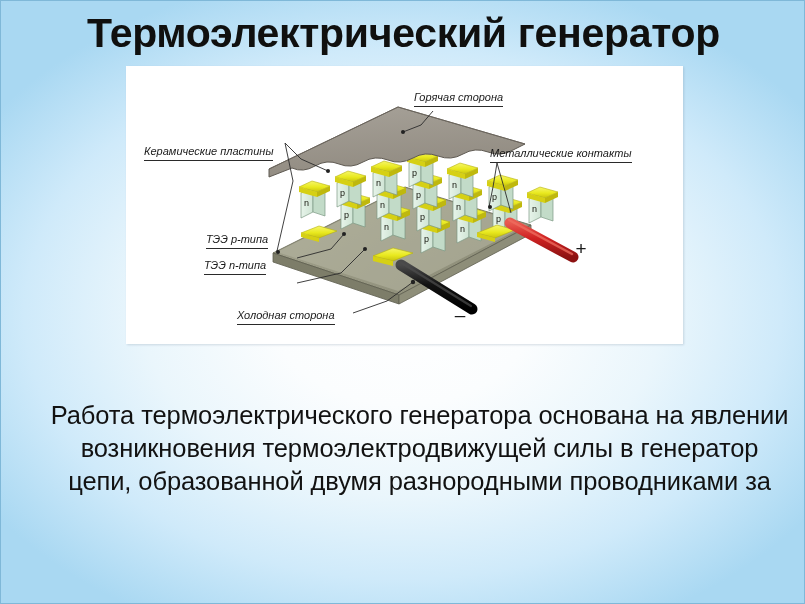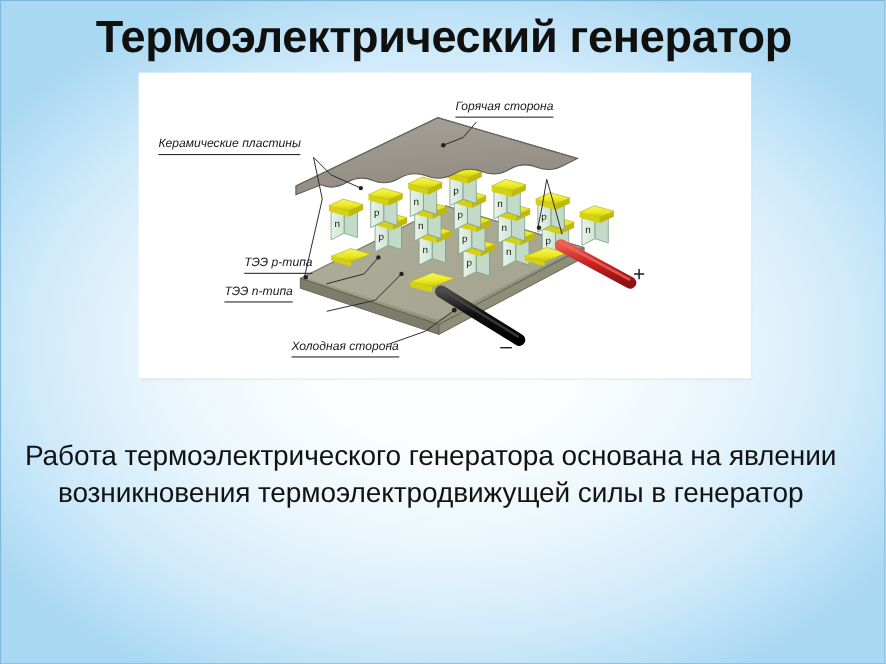--- a/index.html
+++ b/index.html
@@ -37,21 +37,21 @@
     white-space:nowrap;
     padding-bottom:2px;
     border-bottom:1.3px solid #2a2a2a;
     line-height:13px;
     font-style:italic;
   }
   
   #draw{position:absolute;left:0;top:0;width:805px;height:604px;}
   
   #body-text{
-    position:absolute;left:6px;top:398px;width:769px;
+    position:absolute;left:34px;top:398px;width:769px;
     text-align:center;
     font-size:25.5px;color:#121212;
     line-height:33px;
     letter-spacing:-0.1px;
   }
   #body-text div{white-space:nowrap;}
   .pn{font-size:9px;fill:#17170f;font-family:"Liberation Sans",sans-serif;}
   .sign{font-size:19px;fill:#1b1b1b;font-family:"Liberation Sans",sans-serif;}
 </style>
 </head>
@@ -338,29 +338,31 @@
       <circle cx="343" cy="233" r="2" fill="#222" stroke="none"></circle>
 
       <path d="M 296,282 L 340,272 L 364,248"></path>
       <circle cx="364" cy="248" r="2" fill="#222" stroke="none"></circle>
 
       <path d="M 352,312 L 386,300 L 412,281"></path>
       <circle cx="412" cy="281" r="2.2" fill="#222" stroke="none"></circle>
     </g>
   </svg>
 
-  <div class="lbl" style="left:143px;top:124px;">Керамические пластины</div>
+  <div class="lbl" style="left:143px;top:144px;">Керамические пластины</div>
 
   <div class="lbl" style="left:413px;top:90px;">Горячая сторона</div>
 
-
-  <div class="lbl" style="left:221px;top:232px;">ТЭЭ p-типа</div>
+  <div class="lbl" style="left:489px;top:146px;">Металлические контакты</div>
+
+  <div class="lbl" style="left:205px;top:232px;">ТЭЭ p-типа</div>
 
   <div class="lbl" style="left:203px;top:258px;">ТЭЭ n-типа</div>
 
-  <div class="lbl" style="left:264px;top:308px;">Холодная сторона</div>
+  <div class="lbl" style="left:236px;top:308px;">Холодная сторона</div>
 
   <div id="body-text">
     <div>Работа термоэлектрического генератора основана на явлении</div>
     <div>возникновения термоэлектродвижущей силы в генератор</div>
+    <div>цепи, образованной двумя разнородными проводниками за</div>
   </div>
 
 </div>
 
 </body></html>

